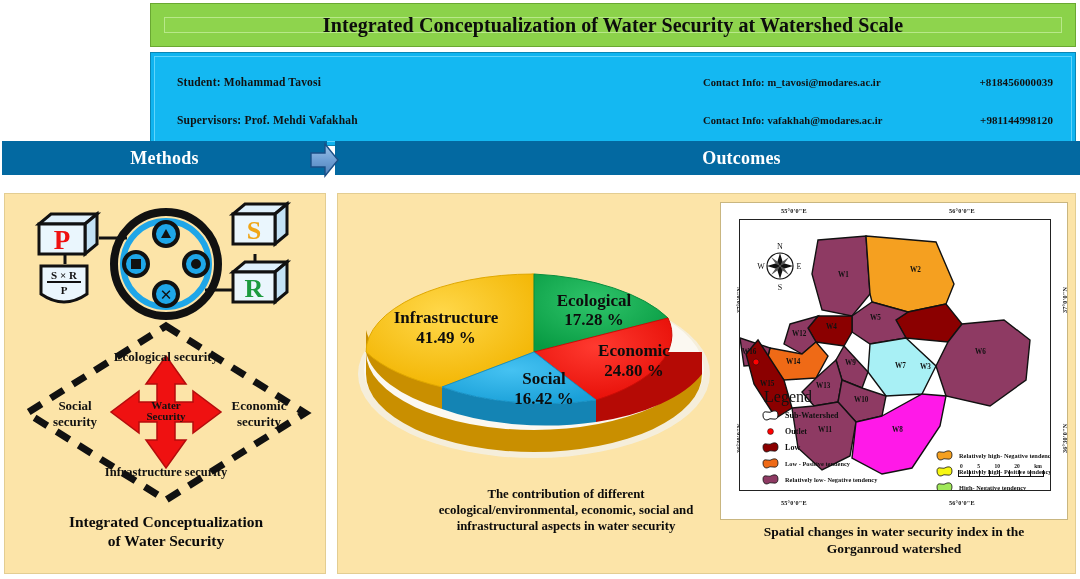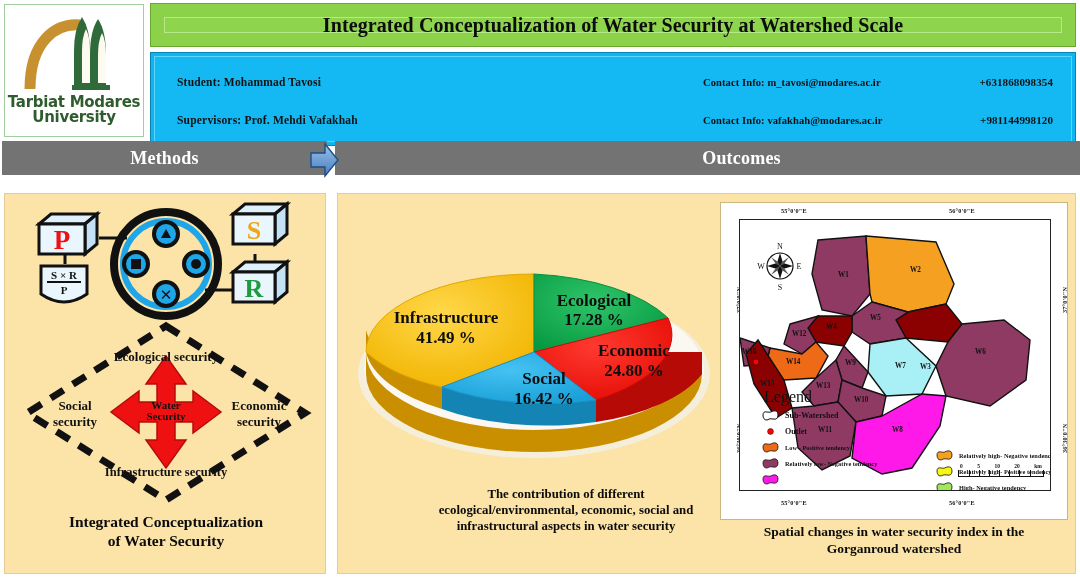--- a/index.html
+++ b/index.html
@@ -96,21 +96,21 @@
   .c-phone {
     position: absolute; right: 18px;
     font-size: 11px; font-weight: bold; color: #111;
     font-family: "Liberation Serif", serif;
     letter-spacing: 0.1px;
   }
 
   
   .secbar {
     position: absolute; top: 141px; height: 34px;
-    background: #737373;
+    background: #0369a1;
     display: flex; align-items: center; justify-content: center;
   }
   .secbar span {
     color: #ffffff; font-weight: bold; font-size: 18px;
     font-family: "Liberation Serif", serif;
     letter-spacing: 0.2px;
   }
   #secbar-methods { left: 2px; width: 325px; }
   #secbar-outcomes { left: 335px; width: 813px; }
 
@@ -238,47 +238,33 @@
     font-family: "Liberation Serif", serif;
     font-weight: bold; font-size: 7.2px; color: #111;
     white-space: nowrap;
   }
 </style>
 </head>
 <body>
 
 <div id="poster">
 
-  <div class="logo-box">
-    <svg class="logo-mark" viewBox="0 0 104 84">
-      <path d="M8 78 C8 30 34 12 58 14" fill="none" stroke="#c8912f" stroke-width="11"></path>
-      <path d="M52 78 L52 40 Q52 18 60 6 Q68 18 68 40 L68 78 Z" fill="#2f6b3a"></path>
-      <path d="M68 78 L68 44 Q68 20 76 8 Q84 20 84 44 L84 78 Z" fill="#2f6b3a"></path>
-      <path d="M60 72 L60 40 Q60 26 64 18 Q68 26 68 40 L68 72 Z" fill="#fdfaf0"></path>
-      <path d="M76 72 L76 44 Q76 30 80 22 Q84 30 84 44 L84 72 Z" fill="#fdfaf0"></path>
-      <rect x="50" y="74" width="38" height="5" fill="#2f6b3a"></rect>
-    </svg>
-    <div class="logo-text">
-      <span class="l1">Tarbiat Modares</span>
-      <span class="l2">University</span>
-    </div>
-  </div>
 
   <div class="title-band">
     <div class="title-inner">
       <span>Integrated Conceptualization of Water Security at Watershed Scale</span>
     </div>
   </div>
 
   <div class="contact-band">
     <div class="contact-inner">
       <div class="contact-row r1">
         <span class="c-person">Student: Mohammad Tavosi</span>
         <span class="c-info">Contact Info: m_tavosi@modares.ac.ir</span>
-        <span class="c-phone">+631868098354</span>
+        <span class="c-phone">+818456000039</span>
       </div>
       <div class="contact-row r2">
         <span class="c-person">Supervisors: Prof.  Mehdi Vafakhah</span>
         <span class="c-info">Contact Info: vafakhah@modares.ac.ir</span>
         <span class="c-phone">+981144998120</span>
       </div>
     </div>
   </div>
 
   <div class="secbar" id="secbar-methods">
@@ -534,20 +520,26 @@
           <div class="leg-row">
             <span class="dot-swatch">
               <svg viewBox="0 0 10 10" width="7" height="7">
                   <circle cx="5" cy="5" r="4.2" fill="#ff0000" stroke="#111" stroke-width="0.7"></circle>
                 </svg>
             </span>
             <span class="leg-label big">Outlet</span>
           </div>
           <div class="leg-row">
             <svg class="leg-swatch" viewBox="0 0 17 11">
+              <path d="M1 5 Q1 1 5 2 Q8 3 11 1 Q16 0 16 5 Q16 10 11 9 Q8 8 5 10 Q1 10 1 5 Z" fill="#8b0000" stroke="#111" stroke-width="0.8"></path>
+            </svg>
+            <span class="leg-label big">Low</span>
+          </div>
+          <div class="leg-row">
+            <svg class="leg-swatch" viewBox="0 0 17 11">
               <path d="M1 5 Q1 1 5 2 Q8 3 11 1 Q16 0 16 5 Q16 10 11 9 Q8 8 5 10 Q1 10 1 5 Z" fill="#ef6a16" stroke="#111" stroke-width="0.8"></path>
             </svg>
             <span class="leg-label">Low - Positive tendency</span>
           </div>
           <div class="leg-row">
             <svg class="leg-swatch" viewBox="0 0 17 11">
               <path d="M1 5 Q1 1 5 2 Q8 3 11 1 Q16 0 16 5 Q16 10 11 9 Q8 8 5 10 Q1 10 1 5 Z" fill="#8e3a63" stroke="#111" stroke-width="0.8"></path>
             </svg>
             <span class="leg-label">Relatively low- Negative tendency</span>
           </div>

